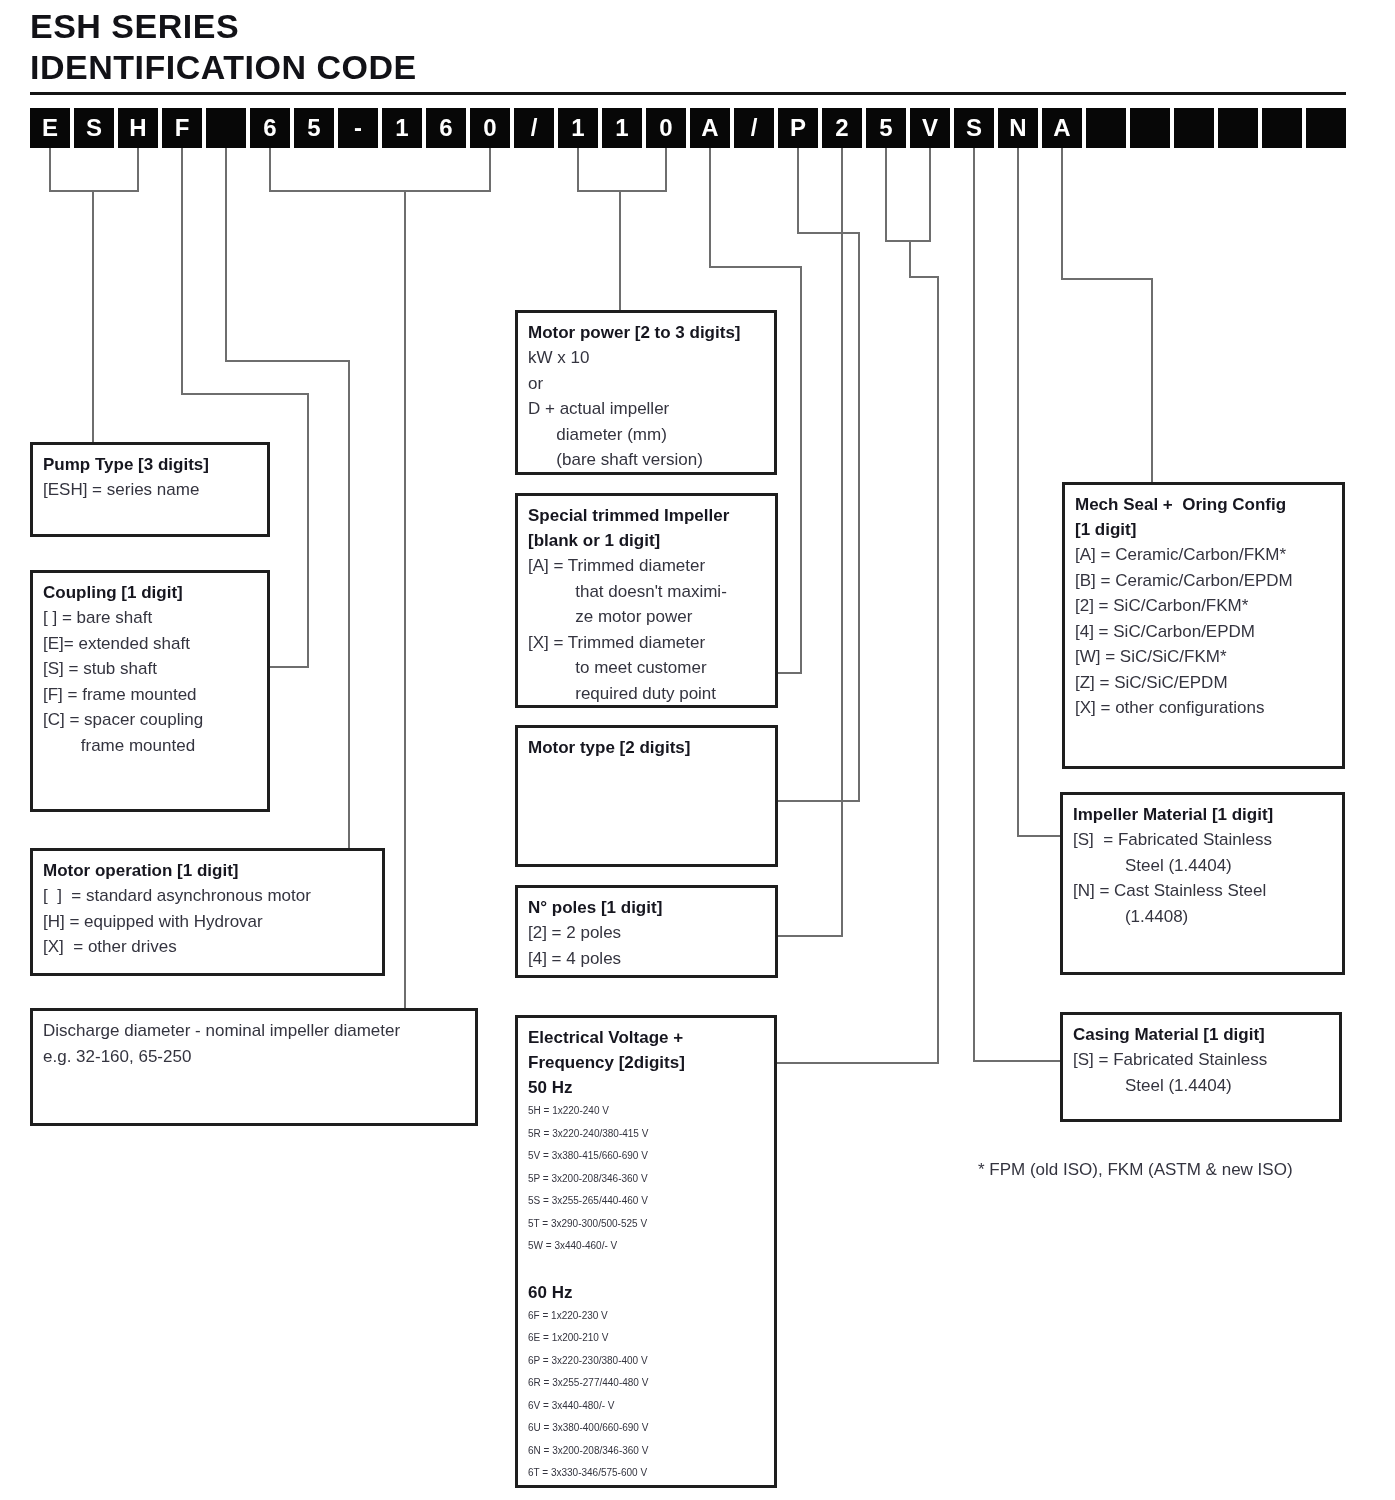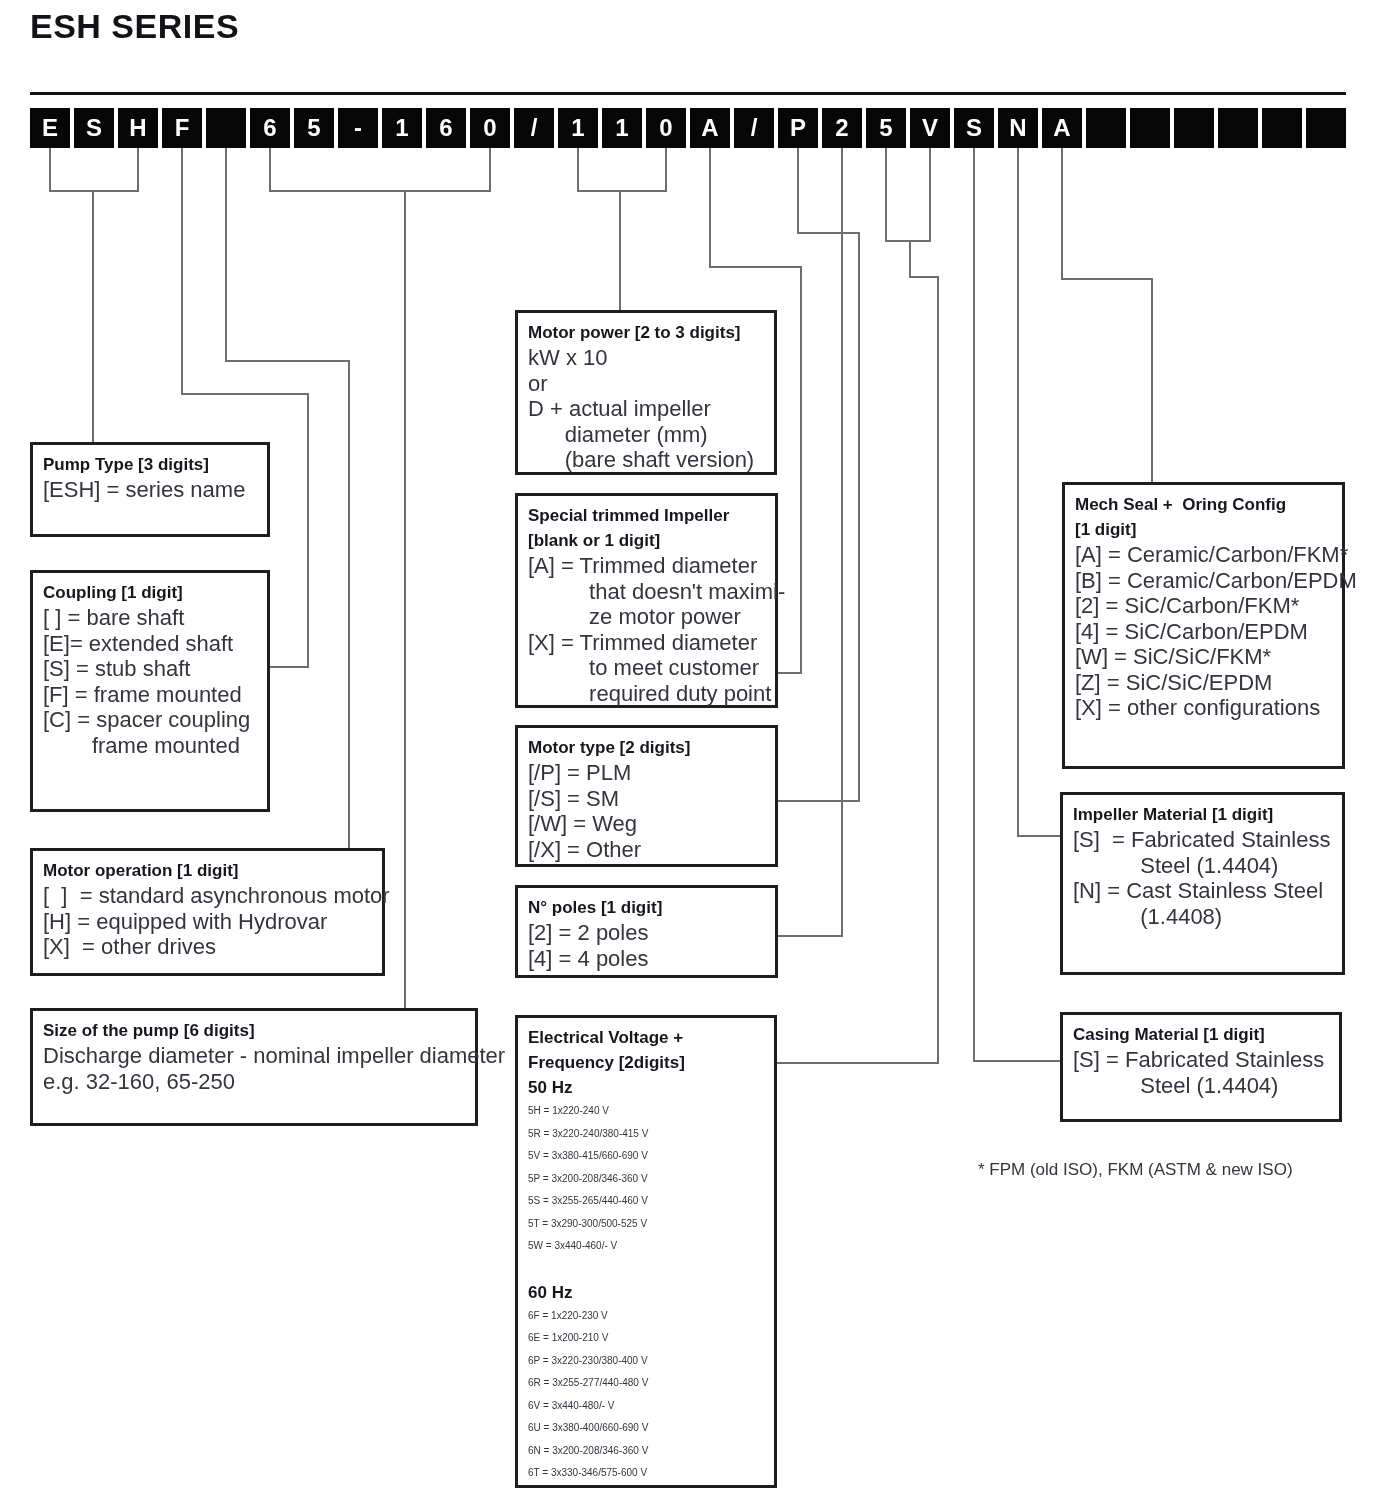--- a/index.html
+++ b/index.html
@@ -17,34 +17,35 @@
         font-size:24px;font-weight:bold;display:flex;align-items:center;justify-content:center;
         flex:0 0 auto;}
 
   
   .sg{position:absolute;display:block;background:#6e6e6e;}
 
   
   .lbox{position:absolute;background:#ffffff;border:3px solid #1e1e1e;
         box-sizing:border-box;padding:7px 4px 6px 10px;}
   .ttl{font-weight:bold;font-size:17px;line-height:25px;color:#16161f;white-space:pre;}
-  .ln{font-size:22px;line-height:25.5px;color:#34343f;white-space:pre;}
+  .ln{font-size:17px;line-height:25.5px;color:#34343f;white-space:pre;}
   .vline .ln{font-size:10px;line-height:22.5px;}
   .vsec{margin-top:0px;}
   .vgap{height:22px;}
 
   #footnote{position:absolute;left:978px;top:1160px;font-size:17px;color:#34343f;white-space:pre;}
 </style>
 </head>
 <body>
 
 <div id="page">
 
   <div id="main-title">
     <div>ESH SERIES</div>
+    <div>IDENTIFICATION CODE</div>
   </div>
   <div id="title-rule"></div>
 
   <div id="code-row">
       <div class="cell">E</div>
       <div class="cell">S</div>
       <div class="cell">H</div>
       <div class="cell">F</div>
       <div class="cell"></div>
       <div class="cell">6</div>
@@ -151,21 +152,20 @@
   <div class="lbox" style="left:30px;top:848px;width:355px;height:128px">
     <div class="ttl">Motor operation [1 digit]</div>
     <div>
         <div class="ln">[  ]  = standard asynchronous motor</div>
         <div class="ln">[H] = equipped with Hydrovar</div>
         <div class="ln">[X]  = other drives</div>
       </div>
   </div>
 
   <div class="lbox" style="left:30px;top:1008px;width:448px;height:118px">
-    <div class="ttl">Size of the pump [6 digits]</div>
     <div>
         <div class="ln">Discharge diameter - nominal impeller diameter</div>
         <div class="ln">e.g. 32-160, 65-250</div>
       </div>
   </div>
 
   <div class="lbox" style="left:515px;top:310px;width:262px;height:165px">
     <div class="ttl">Motor power [2 to 3 digits]</div>
     <div>
         <div class="ln">kW x 10</div>
@@ -184,26 +184,20 @@
         <div class="ln">          that doesn't maximi-</div>
         <div class="ln">          ze motor power</div>
         <div class="ln">[X] = Trimmed diameter</div>
         <div class="ln">          to meet customer</div>
         <div class="ln">          required duty point</div>
       </div>
   </div>
 
   <div class="lbox" style="left:515px;top:725px;width:263px;height:142px">
     <div class="ttl">Motor type [2 digits]</div>
-    <div>
-        <div class="ln">[/P] = PLM</div>
-        <div class="ln">[/S] = SM</div>
-        <div class="ln">[/W] = Weg</div>
-        <div class="ln">[/X] = Other</div>
-      </div>
   </div>
 
   <div class="lbox" style="left:515px;top:885px;width:263px;height:93px">
     <div class="ttl">N° poles [1 digit]</div>
     <div>
         <div class="ln">[2] = 2 poles</div>
         <div class="ln">[4] = 4 poles</div>
       </div>
   </div>
 

